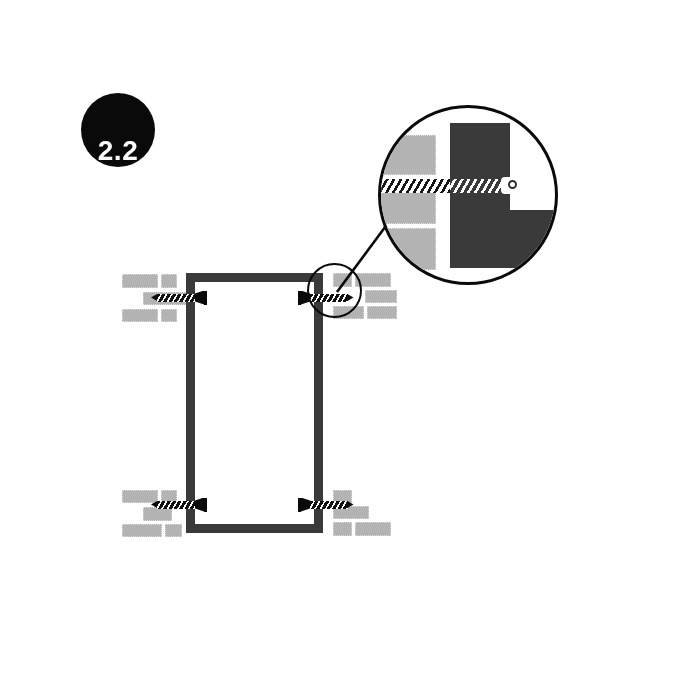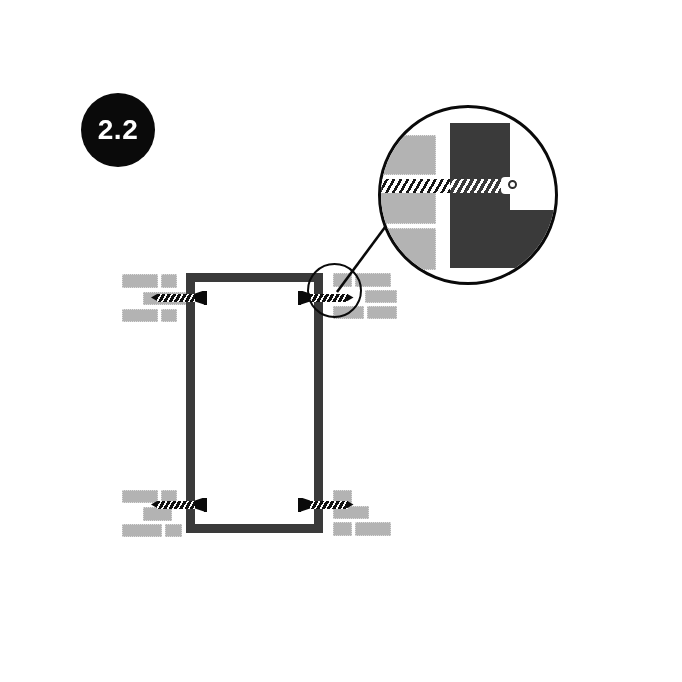--- a/index.html
+++ b/index.html
@@ -6,21 +6,21 @@
   .canvas{
     position:relative;width:682px;height:682px;
     background:var(--background,#ffffff);
     font-family:"Liberation Sans",sans-serif;
     overflow:hidden;
   }
   
   .step-badge{
     position:absolute;left:81px;top:93px;width:74px;height:74px;
     background:var(--ink,#0a0a0a);border-radius:50%;
-    display:flex;align-items:center;justify-content:center;
+    display:flex;align-items:flex-end;justify-content:center;
   }
   .step-badge span{
     color:#fff;font-size:28px;font-weight:700;letter-spacing:.5px;
   }
   
   .frame{
     position:absolute;left:186px;top:273px;width:137px;height:260px;
     box-sizing:border-box;border:9.5px solid var(--frame,#3a3a3a);
     background:transparent;
   }

